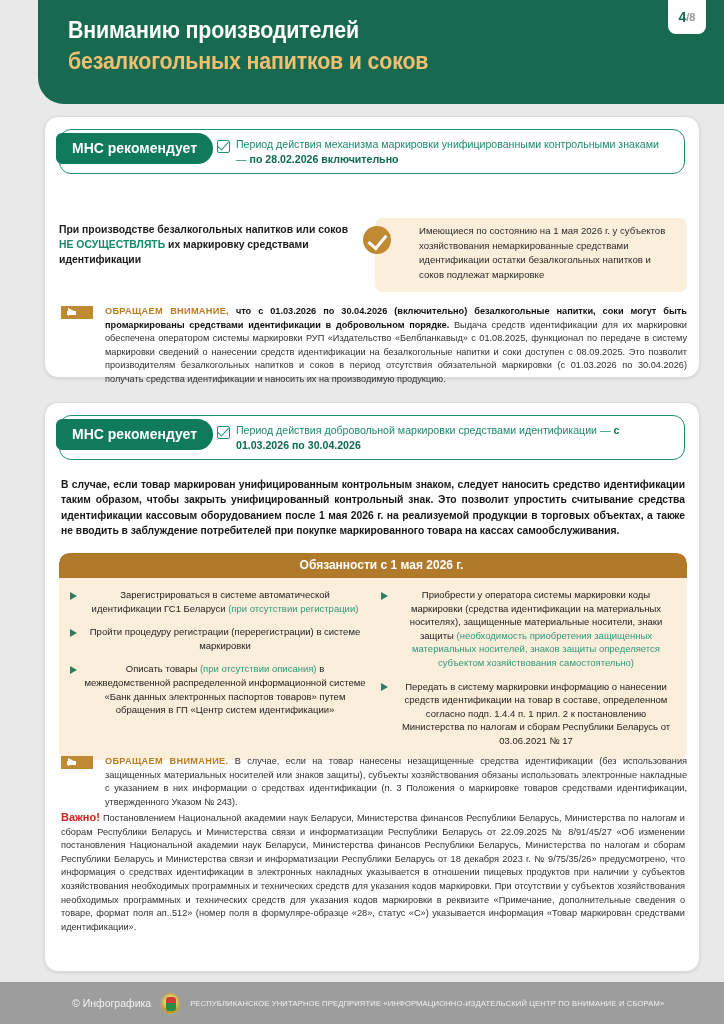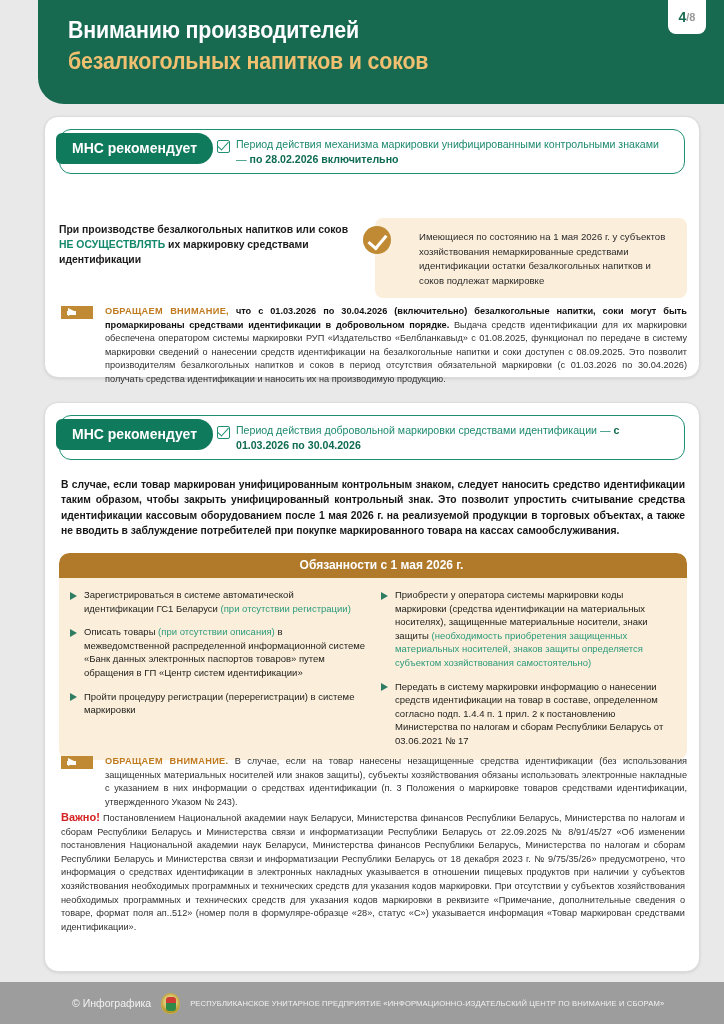--- a/index.html
+++ b/index.html
@@ -81,21 +81,21 @@
   
   .row1 { position: absolute; left: 14px; top: 72px; width: 628px; display: flex; gap: 16px; margin-top: 29px; }
   .left-note {
     width: 300px; font-size: 10.4px; line-height: 15px; font-weight: bold; color: #1b1b1b;
     font-family: "Liberation Sans Narrow", "Liberation Sans", sans-serif;
     padding-top: 4px;
   }
   .left-note .hl { color: #13876a; }
   .beige-box {
     flex: 1; background: #fbeedb; border-radius: 8px;
-    padding: 12px 12px 10px 44px; position: relative;
+    padding: 6px 12px 10px 44px; position: relative;
     font-size: 9.6px; line-height: 14.6px; color: #2b2b2b;
   }
   .circle-check {
     position: absolute; left: -12px; top: 8px;
     width: 28px; height: 28px; border-radius: 50%; background: #bf8a33;
   }
   .circle-check::after {
     content: ""; position: absolute; left: 9px; top: 5px;
     width: 8px; height: 15px; border: solid #fff;
     border-width: 0 3px 3px 0; transform: rotate(40deg);
@@ -141,21 +141,21 @@
   .oblig-head {
     background: #b07a2a; color: #fff; text-align: center;
     font-size: 12px; font-weight: bold; padding: 5px 0 6px 17px;
     border-radius: 10px 10px 0 0;
     font-family: "Liberation Sans Narrow", "Liberation Sans", sans-serif;
   }
   .oblig-cols { display: flex; padding: 10px 10px 12px 10px; gap: 14px; }
   .oblig-col { width: 50%; }
   .bullet {
     position: relative; padding-left: 15px; margin-bottom: 10px;
-    font-size: 9.5px; line-height: 13.6px; color: #23231f;
+    font-size: 9.5px; line-height: 13.6px; color: #23231f; text-align: center;
   }
   .bullet:last-child { margin-bottom: 0; }
   .bullet::before {
     content: ""; position: absolute; left: 1px; top: 3.5px;
     width: 0; height: 0;
     border-top: 4px solid transparent; border-bottom: 4px solid transparent;
     border-left: 7px solid #2e7d63;
   }
   .bullet .g { color: #2b9b7c; }
 
@@ -245,22 +245,22 @@
       <div class="mns-badge">МНС рекомендует</div>
     </div>
 
     <div class="para-bold">В случае, если товар маркирован унифицированным контрольным знаком, следует наносить средство идентификации таким образом, чтобы закрыть унифицированный контрольный знак. Это позволит упростить считывание средства идентификации кассовым оборудованием после 1 мая 2026 г. на реализуемой продукции в торговых объектах, а также не вводить в заблуждение потребителей при покупке маркированного товара на кассах самообслуживания.</div>
 
     <div class="oblig">
       <div class="oblig-head">Обязанности с 1 мая 2026 г.</div>
       <div class="oblig-cols">
         <div class="oblig-col" id="oblig-left">
             <div class="bullet"><span>Зарегистрироваться в системе автоматической идентификации ГС1 Беларуси </span><span class="g">(при отсутствии регистрации)</span></div>
+            <div class="bullet"><span>Пройти процедуру регистрации (перерегистрации) в системе маркировки</span></div>
             <div class="bullet"><span>Описать товары </span><span class="g">(при отсутствии описания)</span><span> в межведомственной распределенной информационной системе «Банк данных электронных паспортов товаров» путем обращения в ГП «Центр систем идентификации»</span></div>
-            <div class="bullet"><span>Пройти процедуру регистрации (перерегистрации) в системе маркировки</span></div>
           </div>
         <div class="oblig-col" id="oblig-right">
             <div class="bullet"><span>Приобрести у оператора системы маркировки коды маркировки (средства идентификации на материальных носителях), защищенные материальные носители, знаки защиты </span><span class="g">(необходимость приобретения защищенных материальных носителей, знаков защиты определяется субъектом хозяйствования самостоятельно)</span></div>
             <div class="bullet"><span>Передать в систему маркировки информацию о нанесении средств идентификации на товар в составе, определенном согласно подп. 1.4.4 п. 1 прил. 2 к постановлению Министерства по налогам и сборам Республики Беларусь от 03.06.2021 № 17</span></div>
           </div>
       </div>
     </div>
 
     <div class="attn" id="attn2">
       <span class="attn-arrow"></span>

